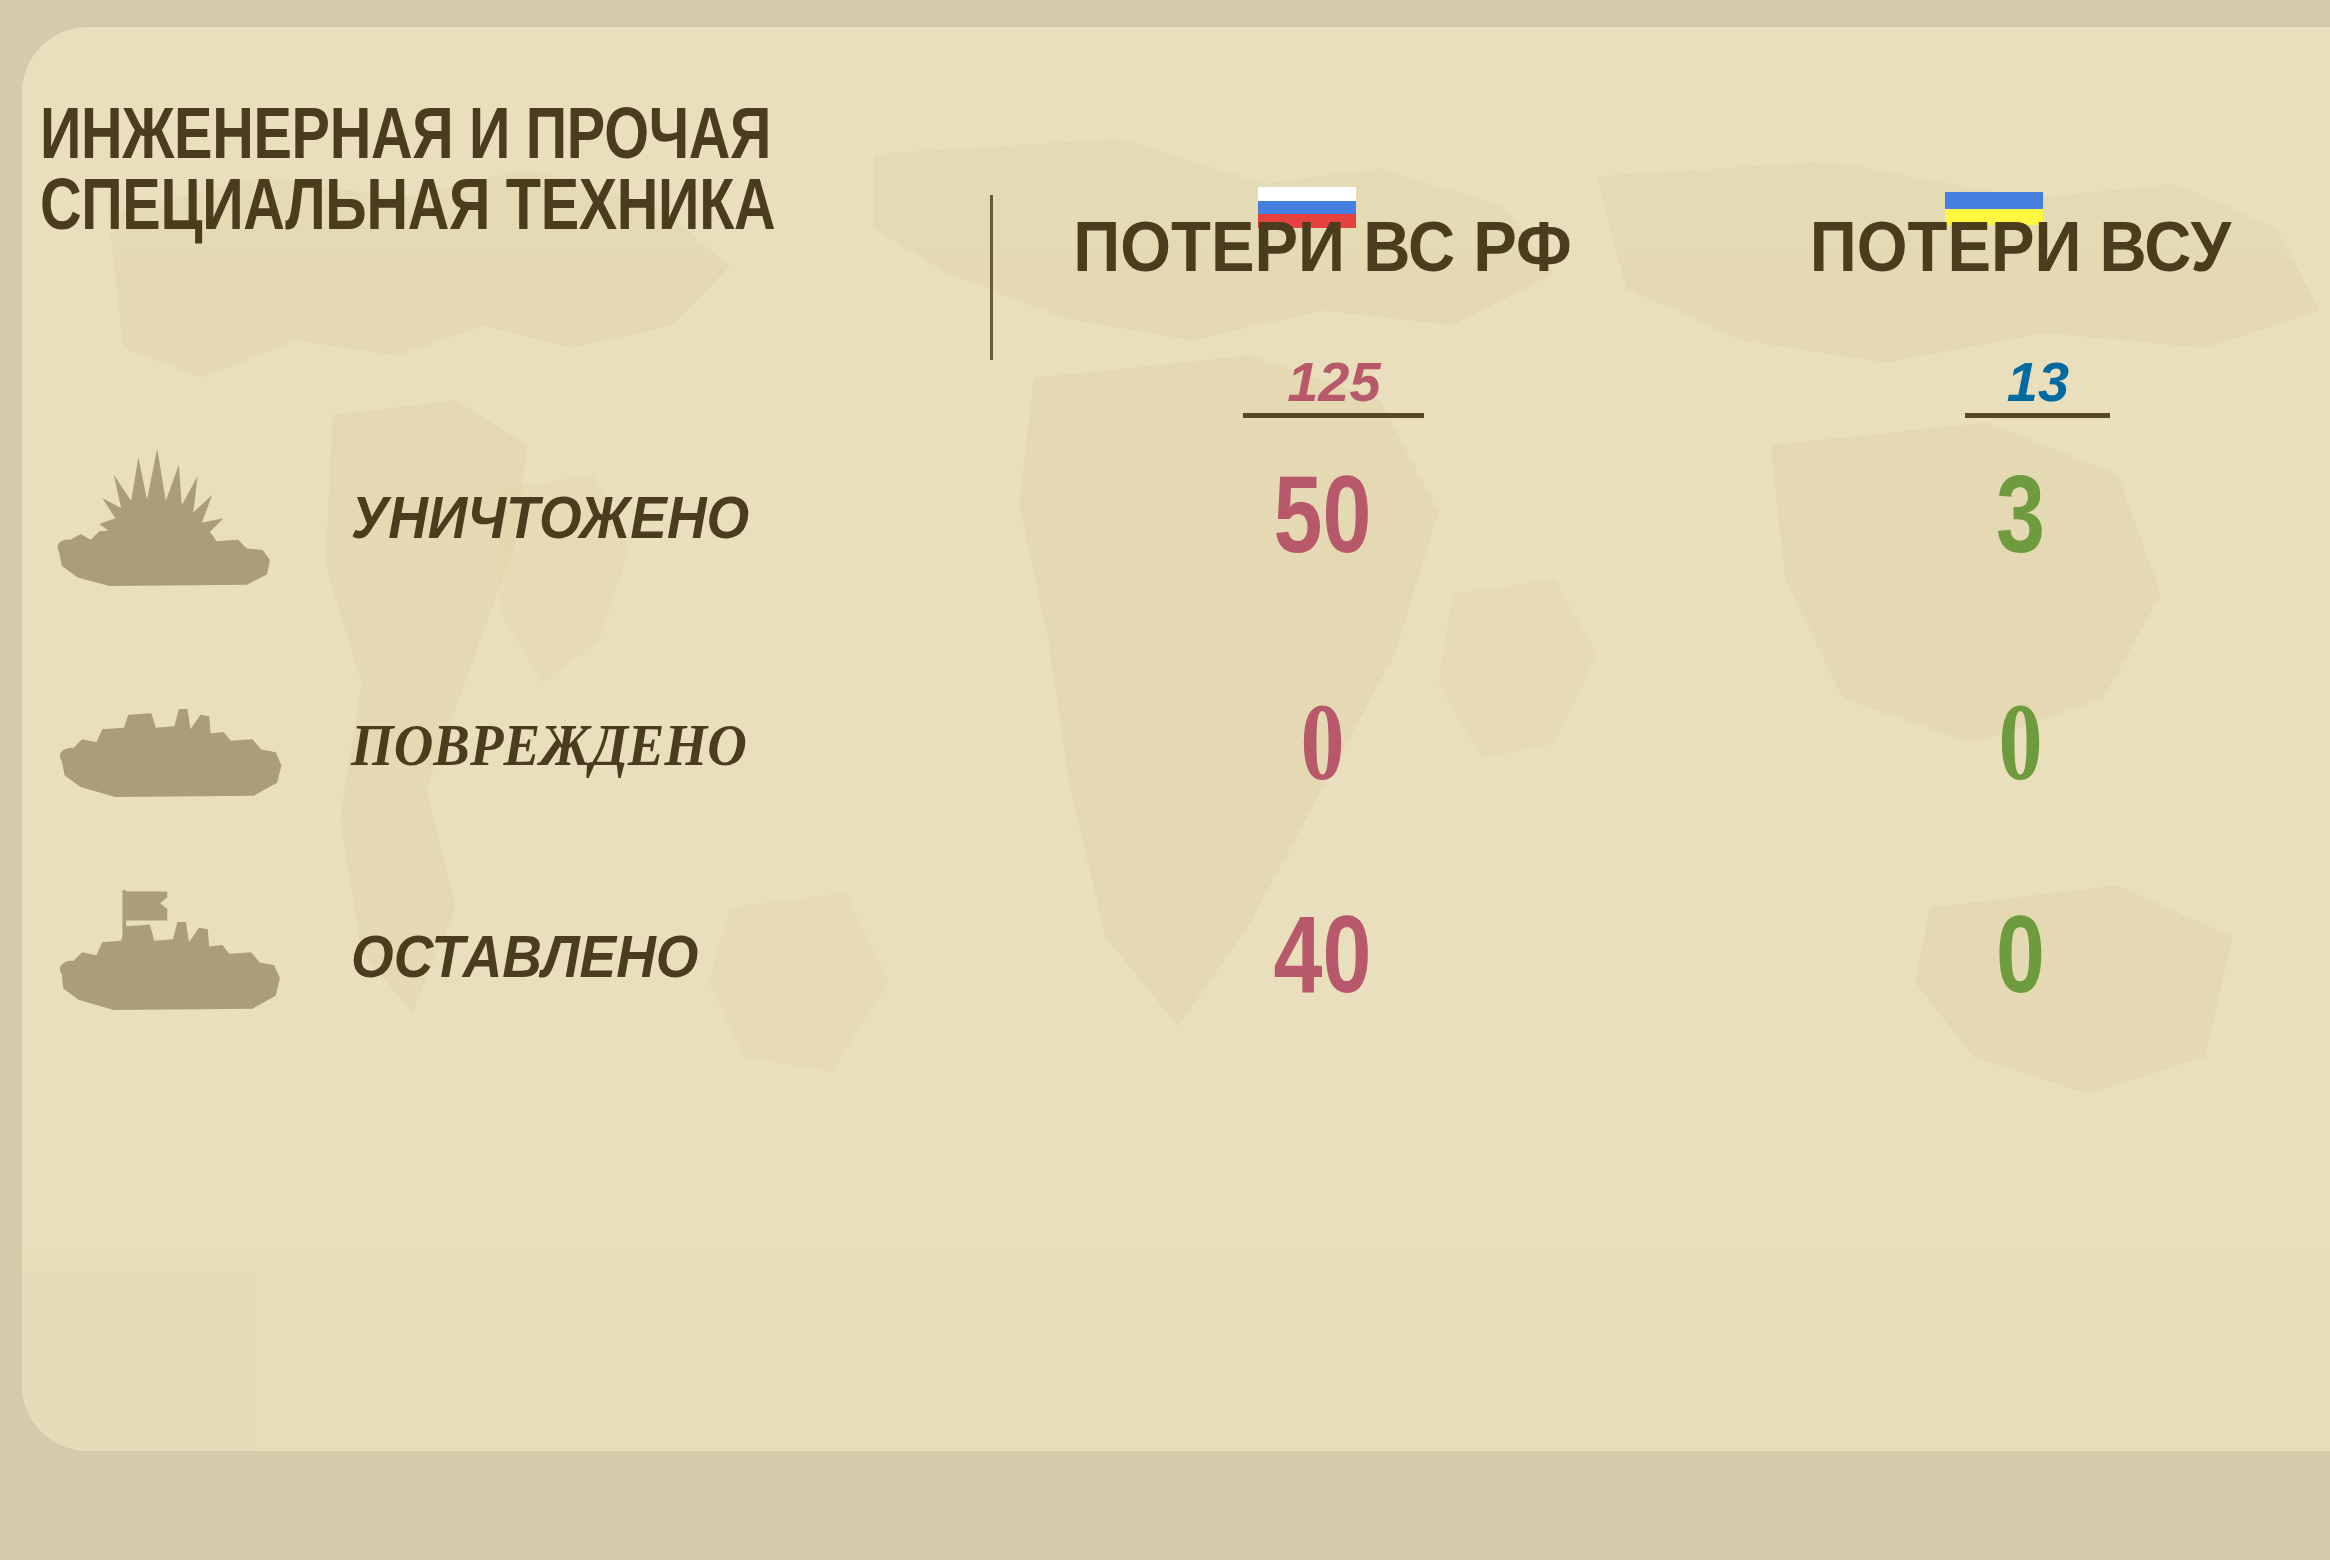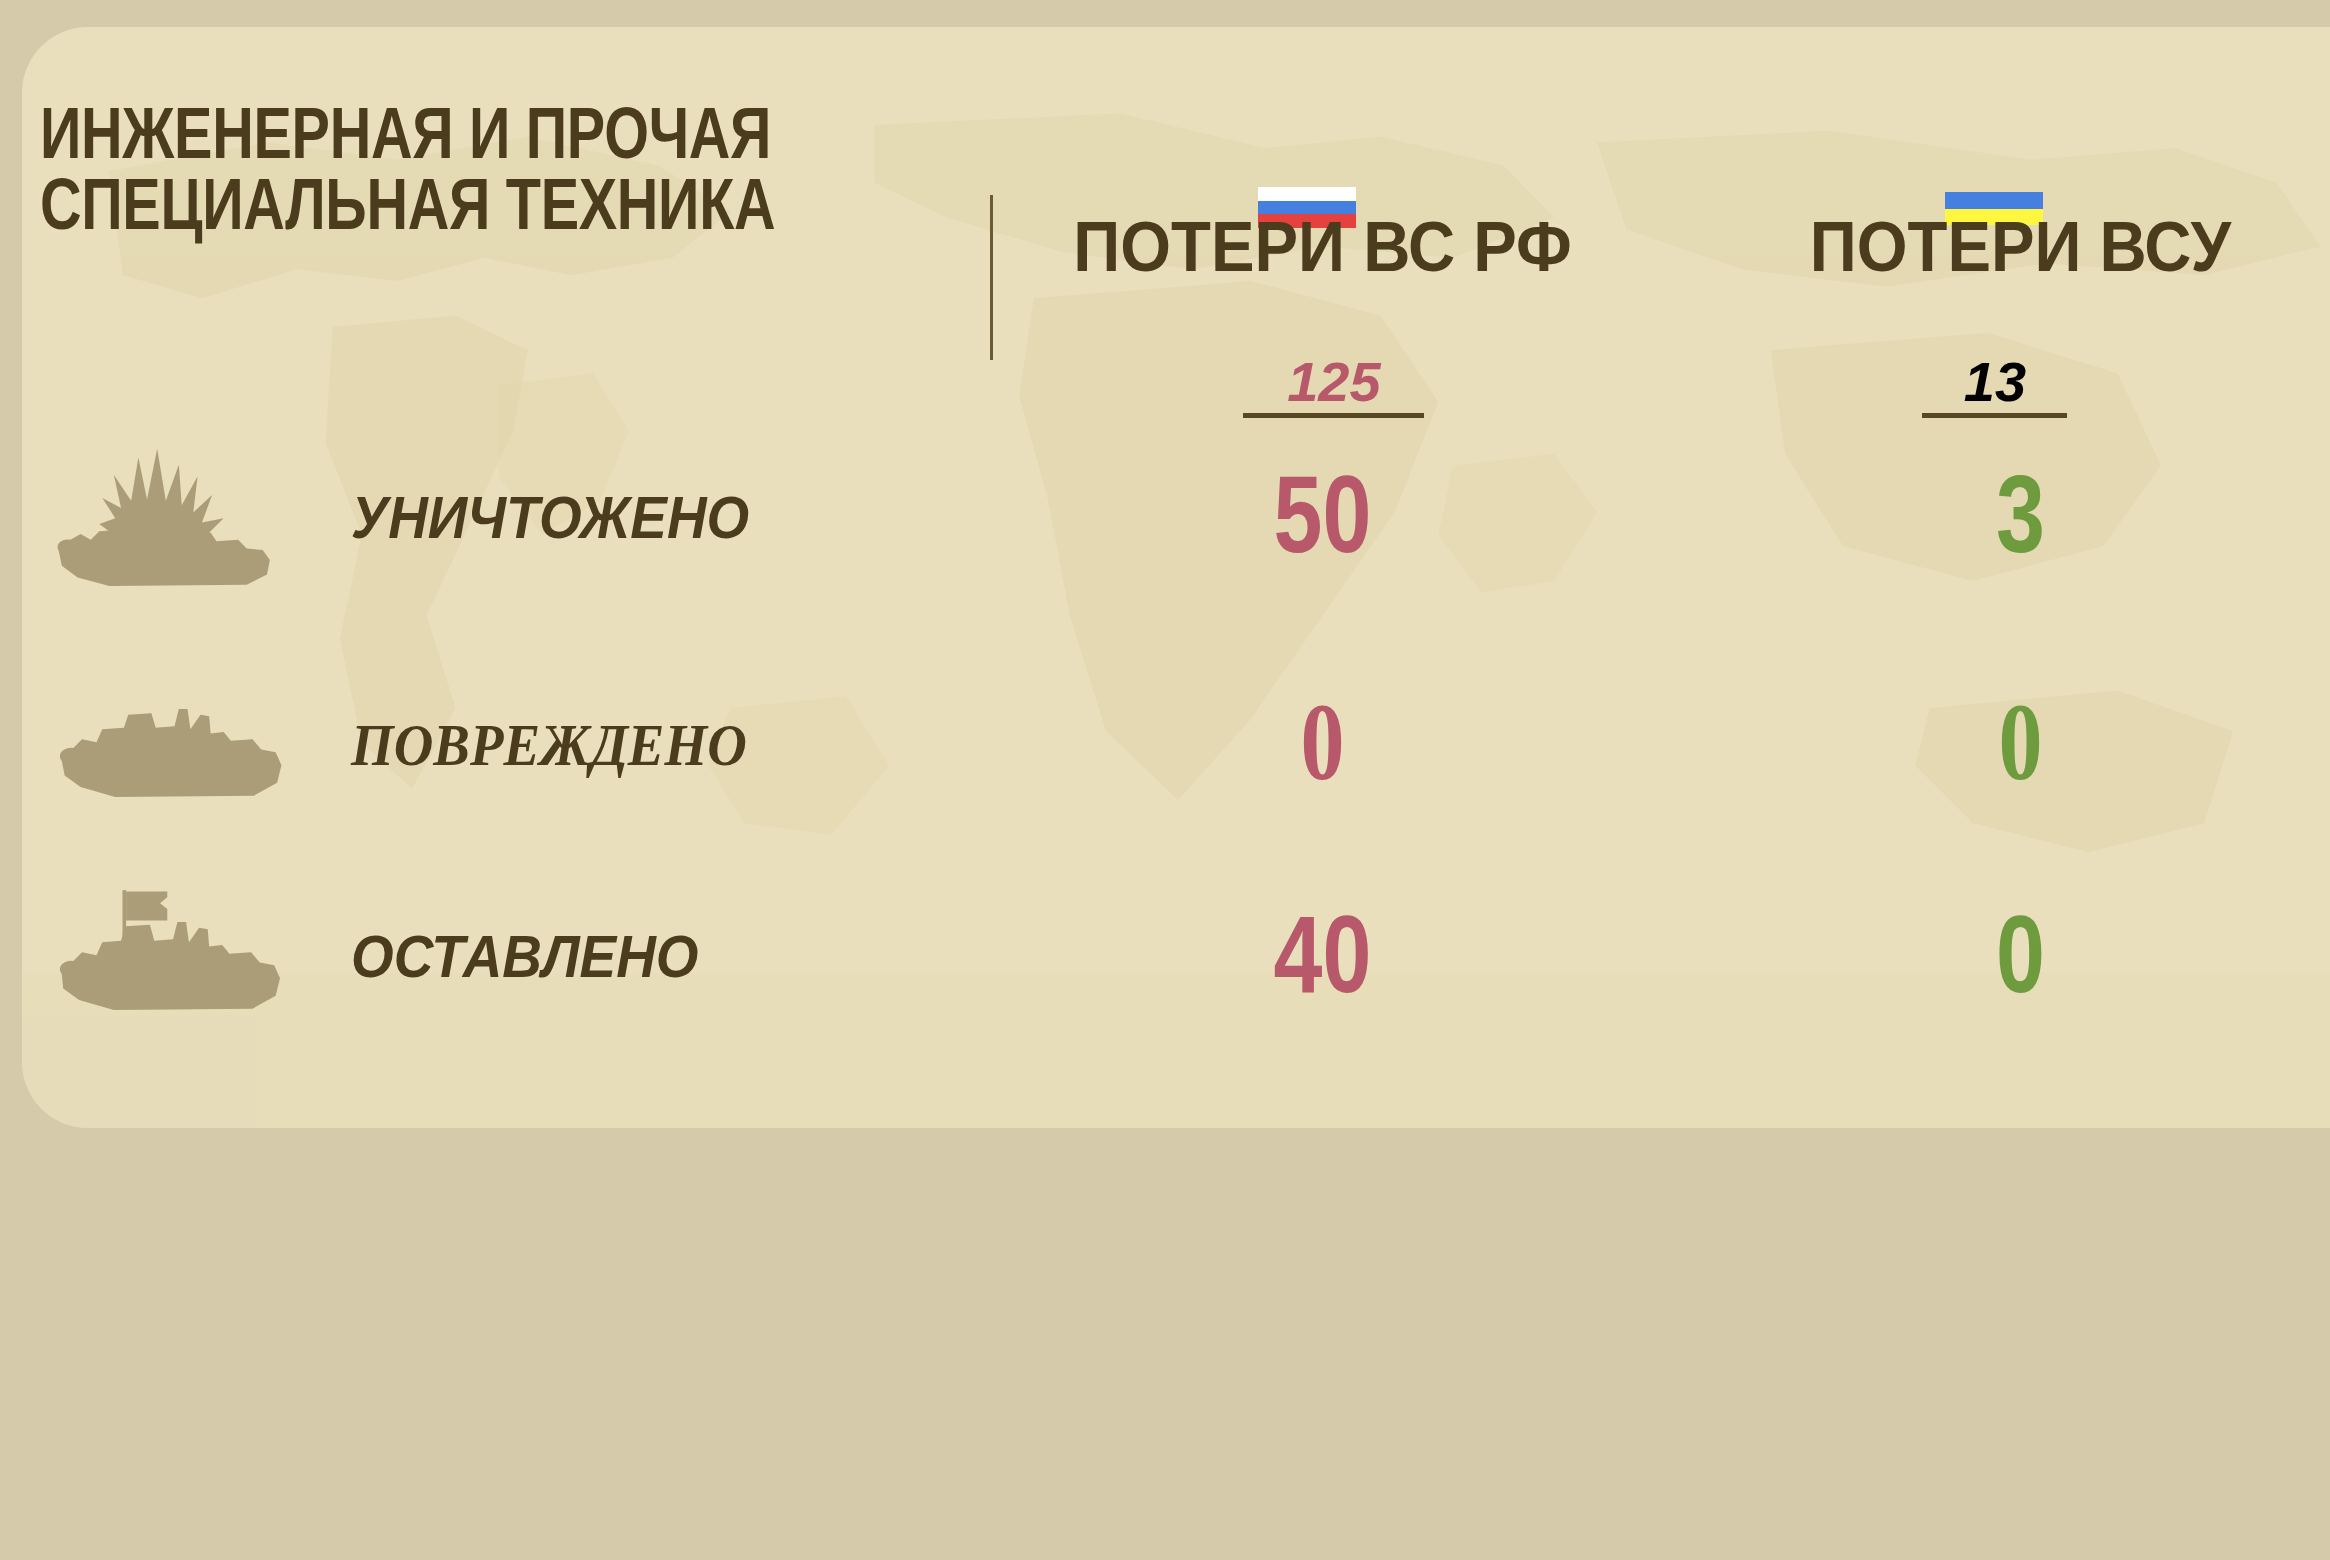--- a/index.html
+++ b/index.html
@@ -6,21 +6,21 @@
   body{
     width:2330px;height:1561px;overflow:hidden;
     background:#d5cbab;
     font-family:"Liberation Sans", sans-serif;
     -webkit-font-smoothing:antialiased;
   }
   .stage{position:relative;width:2330px;height:1561px;}
 
   
   .panel{
-    position:absolute;left:22.4px;top:27px;width:2308px;height:1101px;
+    position:absolute;left:22.4px;top:27px;width:2308px;height:1424px;
     background:#e9dfbc;
     border-radius:66px 0 0 66px;
     overflow:hidden;
   }
   .map{position:absolute;inset:0;opacity:.55;}
   .map svg{width:100%;height:100%;display:block;}
 
   
   .title{
     position:absolute;left:17.3px;top:71px;width:932px;
@@ -61,21 +61,21 @@
 
   
   .total{
     position:absolute;top:327px;
     font-weight:700;font-style:italic;font-size:56px;line-height:1;
     text-align:center;white-space:nowrap;
   }
   .total .num{display:inline-block;padding:0 4.3px;}
   .total .rule{display:block;height:5px;background:#584724;margin-top:2.9px;}
   .total.ru{left:1221px;width:181px;color:#b7596b;}
-  .total.ua{left:1900px;width:145px;color:#000000;}
+  .total.ua{left:1943px;width:145px;color:#0369a1;}
 
   
   .row{position:absolute;left:0;width:2308px;height:159px;}
   .row .icon{position:absolute;left:7.2px;top:0;width:289px;height:159px;}
   .row .icon svg{width:100%;height:100%;display:block;}
   .row .label{
     position:absolute;left:329px;
     color:#4b3c1d;font-weight:700;font-style:italic;font-size:59px;
     line-height:1;white-space:nowrap;transform:scaleX(.93);transform-origin:left center;
   }

